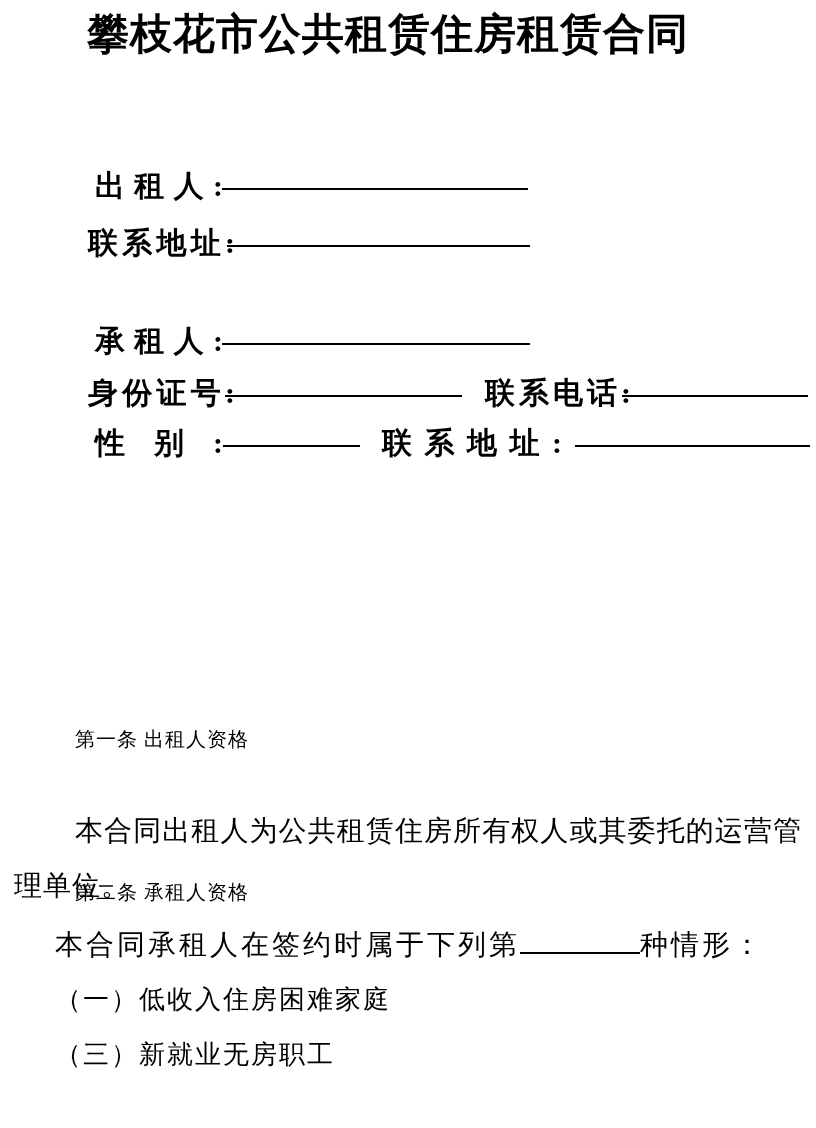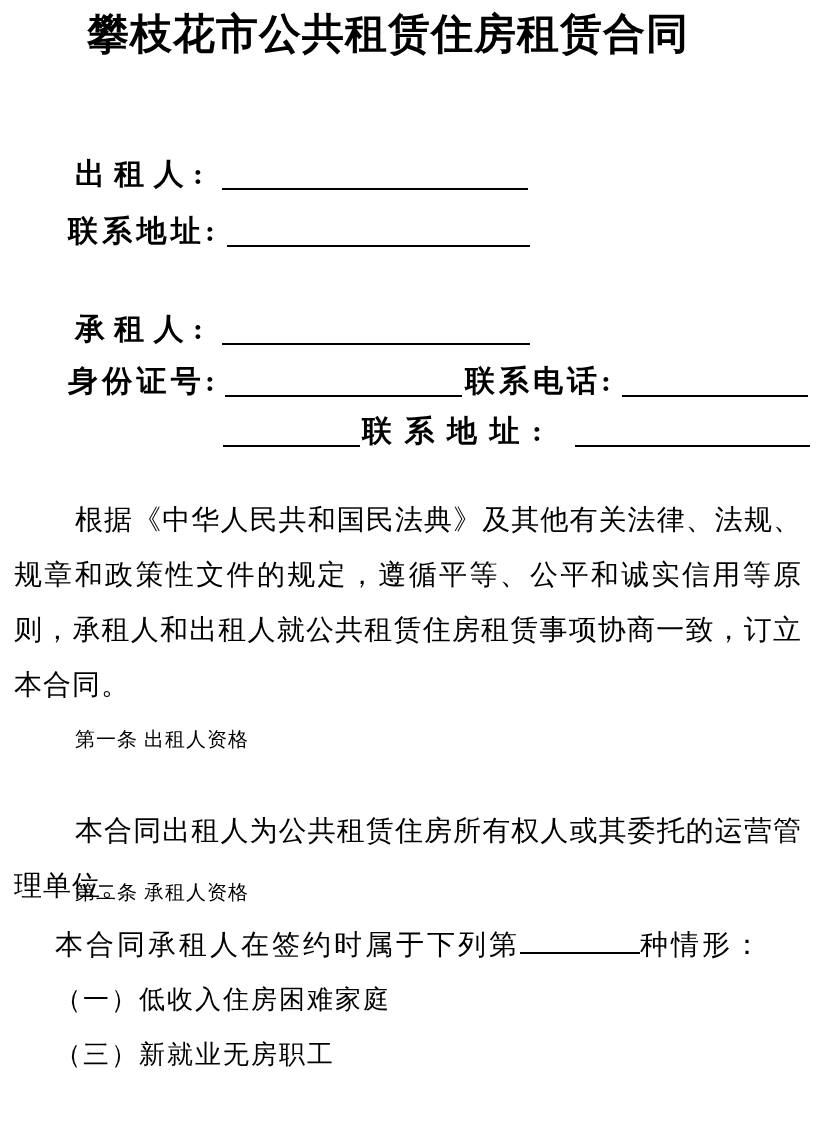--- a/index.html
+++ b/index.html
@@ -17,24 +17,25 @@
     margin:0;
     text-align:center;
     font-size:42px;
     font-weight:bold;
     letter-spacing:1px;
     line-height:60px;
   }
   
   .frow{position:absolute;left:0;width:816px;height:38px;}
   .flabel{
-    position:absolute;top:4px;height:38px;line-height:36px;
+    position:absolute;top:16px;height:38px;line-height:36px;
     font-size:30px;font-weight:bold;
     text-align:justify;text-align-last:justify;
     white-space:nowrap;
+    margin-left:20px;
   }
   .blank{
     position:absolute;bottom:0;height:34px;
     border-bottom:2px solid #000;
   }
   
   .block{position:absolute;left:14px;width:788px;}
   .para{
     margin:0;font-size:28px;line-height:55px;letter-spacing:1px;
     text-align:justify;text-indent:61px;
@@ -80,28 +81,26 @@
     <span class="flabel" style="left:465px;width:146px">联系电话:</span>
     <span class="blank" style="left:622px;width:186px"></span>
   </div>
 
   <div class="frow" style="top:307px">
     <span class="flabel" style="left:75px;width:128px">承租人:</span>
     <span class="blank" style="left:222px;width:308px"></span>
   </div>
 
   <div class="frow" style="top:409px">
+    <span class="flabel" style="left:75px;width:128px">性别:</span>
     <span class="blank" style="left:223px;width:137px"></span>
     <span class="flabel" style="left:362px;width:180px">联系地址:</span>
     <span class="blank" style="left:575px;width:235px"></span>
   </div>
 
-  <div class="block" style="top:492px">
-    <p class="para">根据《中华人民共和国民法典》及其他有关法律、法规、规章和政策性文件的规定，遵循平等、公平和诚实信用等原则，承租人和出租人就公共租赁住房租赁事项协商一致，订立本合同。</p>
-  </div>
 
   <div class="block" style="top:712px">
     <h2 class="art-heading">第一条 出租人资格</h2>
   </div>
   <div class="block" style="top:803px">
     <p class="para">本合同出租人为公共租赁住房所有权人或其委托的运营管理单位。</p>
   </div>
 
   <div class="block" style="top:865px">
     <h2 class="art-heading">第二条 承租人资格</h2>

